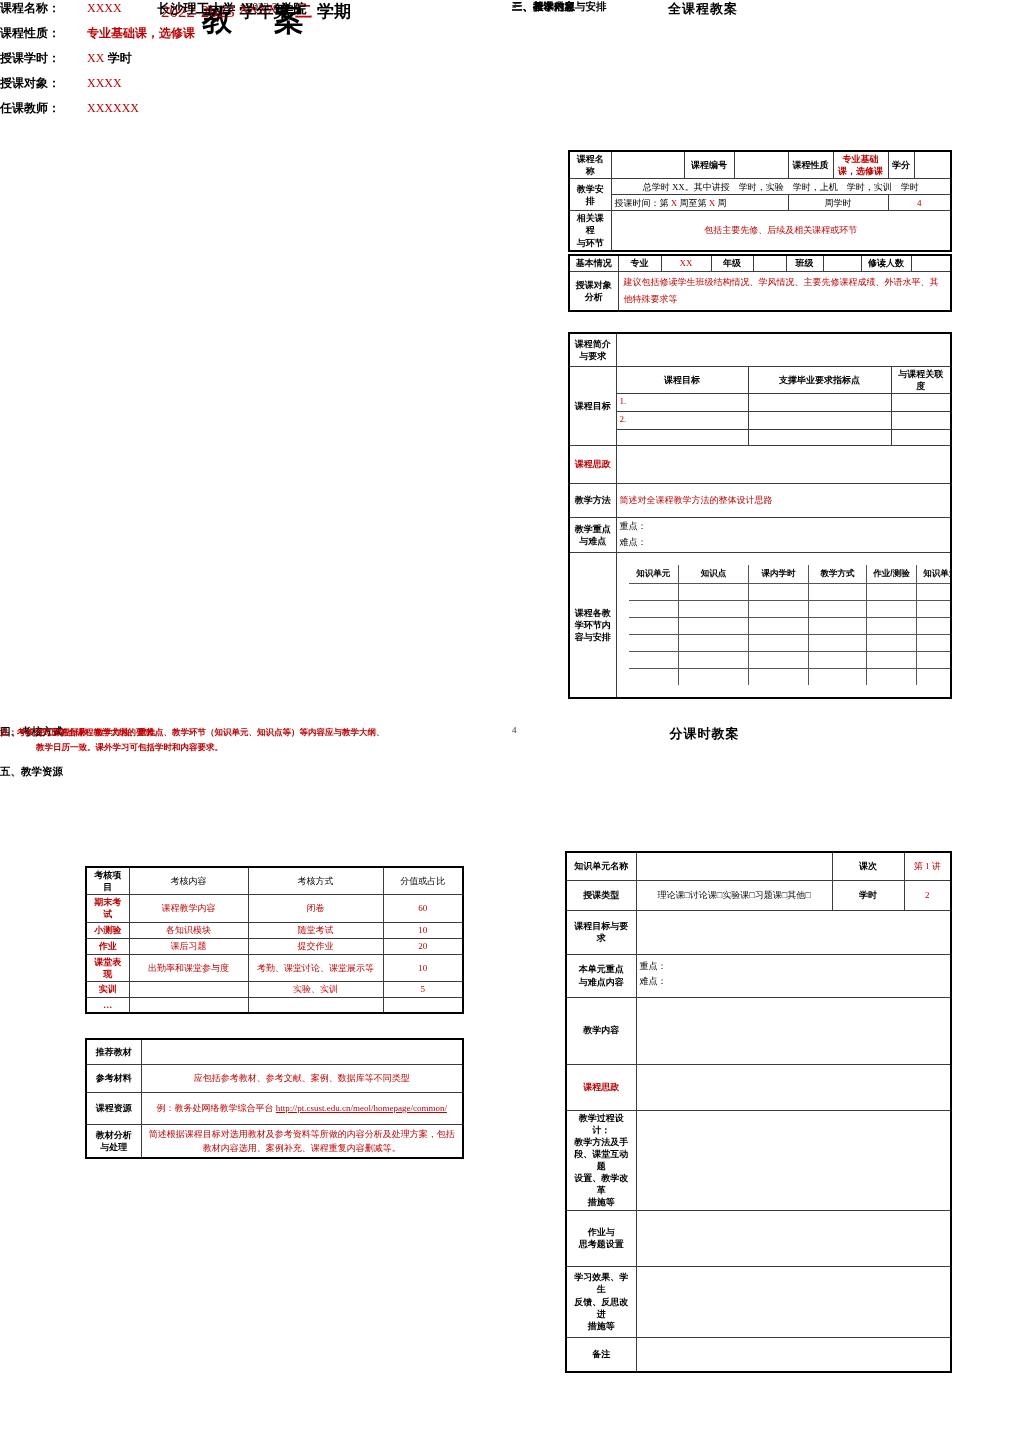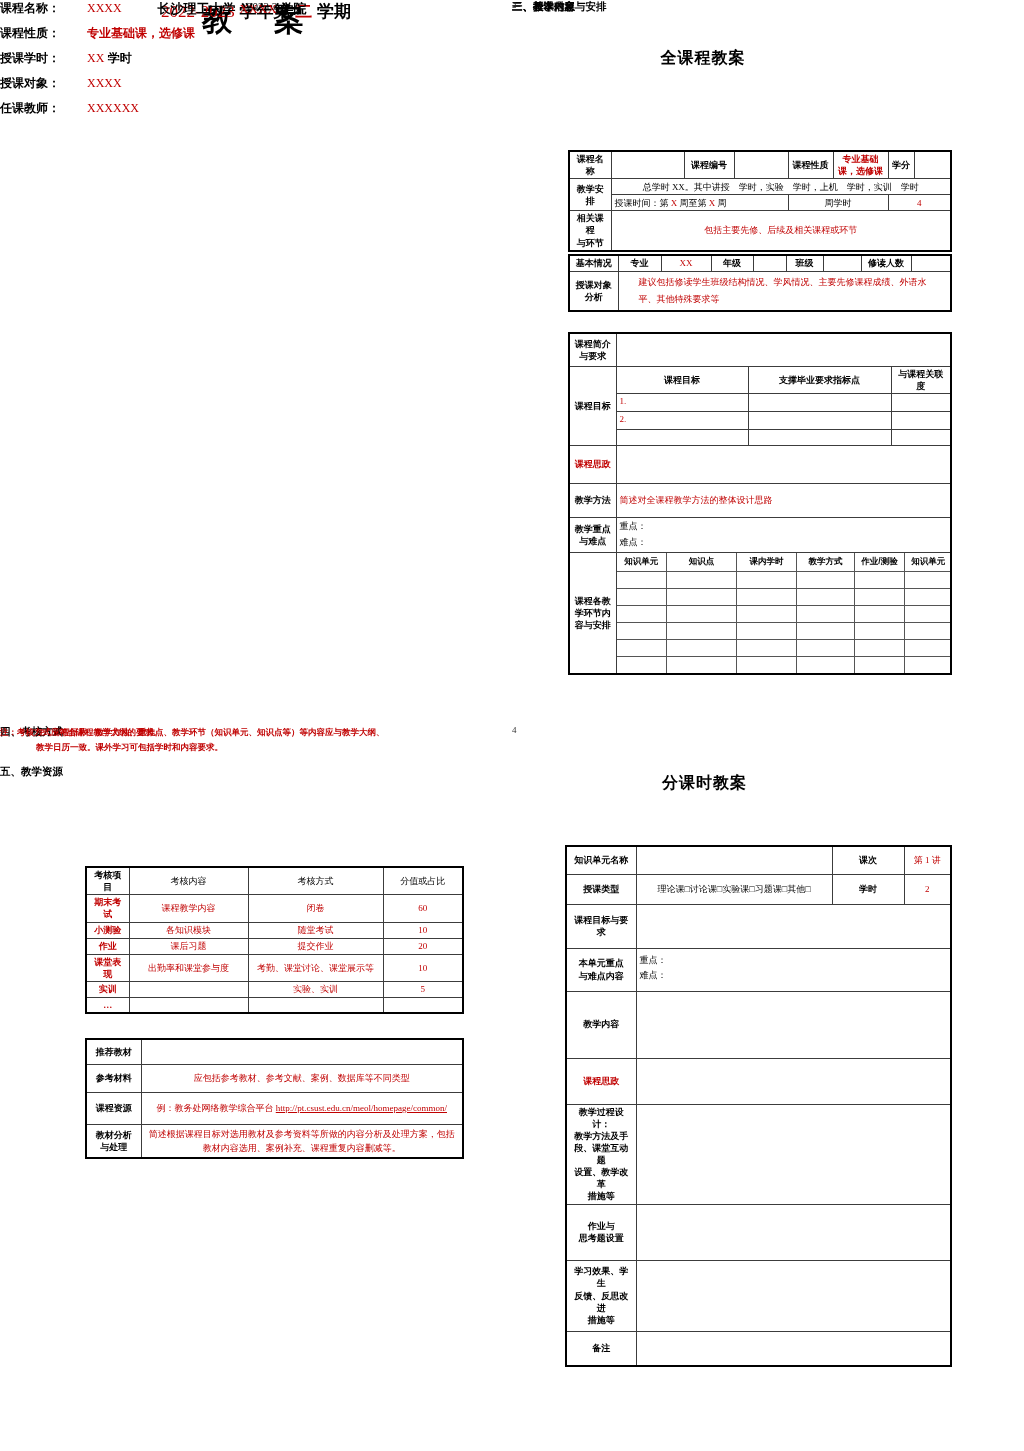--- a/index.html
+++ b/index.html
@@ -4,21 +4,21 @@
 <style>
   html,body{margin:0;padding:0;background:#ffffff;}
   .canvas{position:relative;width:1024px;height:1451px;background:#fff;overflow:hidden;
           font-family:"Liberation Serif",serif;color:#000;}
   .abs{position:absolute;}
   .page{position:absolute;width:512px;height:725px;}
   .sansb{font-family:"Liberation Sans",sans-serif;font-weight:bold;}
   .red{color:#c00000;}
   .ctr{text-align:center;}
   .sec{font-family:"Liberation Sans",sans-serif;font-weight:bold;font-size:10.5px;}
-  .doc-title{font-family:Liberation Mono, monospace;font-weight:bold;font-size:16px;letter-spacing:1px;text-align:center;margin-top:48px;}
+  .doc-title{font-family:Liberation Mono, monospace;font-weight:bold;font-size:13px;letter-spacing:1px;text-align:center;}
   table.t{border-collapse:collapse;table-layout:fixed;border:2px solid #000;}
   table.t td{border:1px solid #3c3c3c;font-size:9px;line-height:1.35;padding:1px 3px;
              vertical-align:middle;overflow:hidden;font-family:"Liberation Serif",serif;}
   td.lbl{font-family:"Liberation Sans",sans-serif;font-weight:bold;text-align:center;
          white-space:pre-line;line-height:1.5;}
   td.val-left{padding-left:6px;}
   .small{font-size:8.5px;}
   .pre{white-space:pre-line;}
   .pgnum{font-size:9px;color:#333;}
   table.units{border-collapse:collapse;table-layout:fixed;width:100%;height:100%;}
@@ -120,21 +120,21 @@
         <td class="lbl">年级</td>
         <td></td>
         <td class="lbl">班级</td>
         <td></td>
         <td class="lbl small">修读人数</td>
         <td></td>
       </tr>
       <tr style="height:40px">
         <td class="lbl">授课对象
 分析</td>
-        <td colspan="8" class="red" style="line-height:1.9;padding:2px 20px;border-radius:12px;">建议包括修读学生班级结构情况、学风情况、主要先修课程成绩、外语水平、其他特殊要求等</td>
+        <td colspan="8" class="red" style="line-height:1.9;padding:2px 5px;border-radius:12px;">建议包括修读学生班级结构情况、学风情况、主要先修课程成绩、外语水平、其他特殊要求等</td>
       </tr>
     </tbody>
       </table>
 
     <div class="abs sec" style="left:78;top:318;">三、教学内容与安排</div>
     <table class="t abs" style="left:56px;top:332px;width:382px;">
       <colgroup>
           <col style="width:47px">
           <col style="width:132px">
           <col style="width:143px">
@@ -178,21 +178,21 @@
       <tr style="height:35px">
         <td class="lbl">教学重点
 与难点</td>
         <td colspan="3" class="pre val-left" style="line-height:1.7">重点：
 难点：</td>
       </tr>
       <tr style="height:102px">
         <td class="lbl">课程各教
 学环节内
 容与安排</td>
-        <td colspan="3" style="padding:0">
+        <td colspan="3" style="padding:12px">
           <table class="units">
             <colgroup>
                   <col style="width:50px">
                   <col style="width:70px">
                   <col style="width:60px">
                   <col style="width:58px">
                   <col style="width:50px">
                   <col style="width:47px">
                 </colgroup>
             <tbody>
@@ -345,21 +345,21 @@
         <td class="ctr red" style="line-height:1.6;padding:2px 6px;">简述根据课程目标对选用教材及参考资料等所做的内容分析及处理方案，包括教材内容选用、案例补充、课程重复内容删减等。</td>
       </tr>
     </tbody>
       </table>
     <div class="abs pgnum" style="left:431;top:648;">3</div>
   </div>
 
   <div class="page" style="left:512px;top:725px;height:726px;">
     <div class="abs doc-title" style="left:53;top:88;width:385px;">分课时教案</div>
 
-    <table class="t abs" style="left:53px;top:120px;width:385px;">
+    <table class="t abs" style="left:53px;top:126px;width:385px;">
       <colgroup>
           <col style="width:70px">
           <col style="width:196px">
           <col style="width:72px">
           <col style="width:47px">
         </colgroup>
       <tbody>
           <tr style="height:28px">
         <td class="lbl">知识单元名称</td>
         <td></td>

